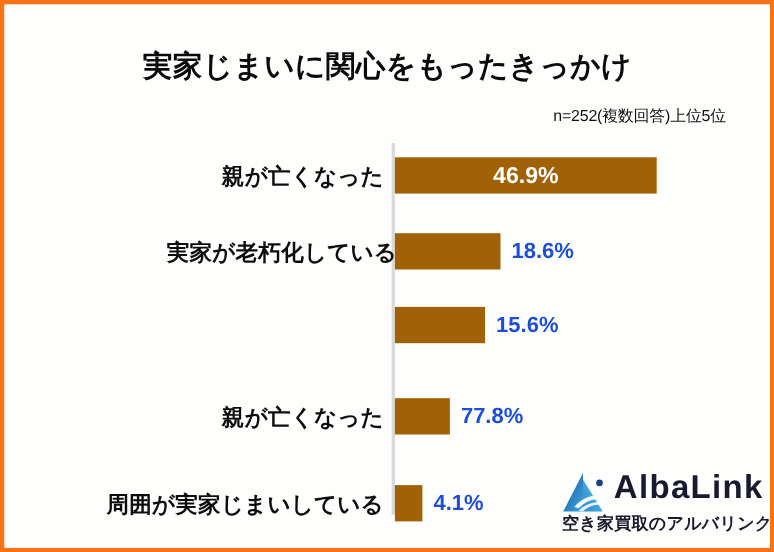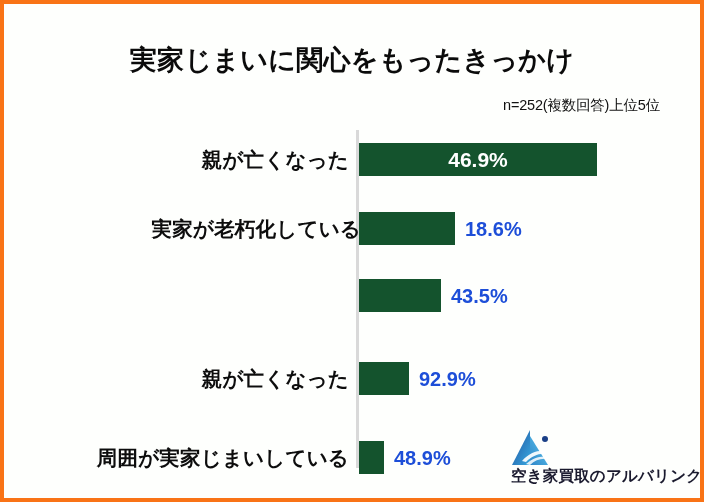--- a/index.html
+++ b/index.html
@@ -79,21 +79,21 @@
     font-weight: bold;
     color: #0d0d0d;
     white-space: nowrap;
     letter-spacing: 0.2px;
   }
   .bar {
     position: absolute;
     left: 355px;
     top: 0;
     height: 33px;
-    background: #14532d;
+    background: #a16207;
   }
   .bar-value-in {
     position: absolute;
     top: 50%;
     transform: translateY(-50%);
     left: 0;
     width: 100%;
     text-align: center;
     font-size: 21px;
     font-weight: bold;
@@ -168,33 +168,33 @@
       </div>
 
       <div class="row" style="top:88px;padding-left:12px;">
         <div class="cat-label">実家が老朽化している</div>
         <div class="bar" style="width:96px;"></div>
         <span class="bar-value-out" style="left:461px;">18.6%</span>
       </div>
 
       <div class="row" style="top:155px;">
         <div class="bar" style="width:82px;"></div>
-        <span class="bar-value-out" style="left:447px;">43.5%</span>
+        <span class="bar-value-out" style="left:447px;">15.6%</span>
       </div>
 
       <div class="row" style="top:238px;">
         <div class="cat-label">親が亡くなった</div>
         <div class="bar" style="width:50px;"></div>
-        <span class="bar-value-out" style="left:415px;">92.9%</span>
+        <span class="bar-value-out" style="left:415px;">77.8%</span>
       </div>
 
       <div class="row" style="top:287px;margin-top:30px;">
         <div class="cat-label">周囲が実家じまいしている</div>
         <div class="bar" style="width:25px;"></div>
-        <span class="bar-value-out" style="left:390px;">48.9%</span>
+        <span class="bar-value-out" style="left:390px;">4.1%</span>
       </div>
 
     </div>
 
     <div class="logo">
       <span class="logo-mark">
         <svg viewBox="0 0 44 40" width="44" height="40" aria-hidden="true">
           <defs>
             <linearGradient id="gmark" x1="0" y1="0" x2="1" y2="1">
               <stop offset="0%" stop-color="#1f4f9c"></stop>
@@ -205,17 +205,18 @@
               <stop offset="100%" stop-color="#5ec8ef"></stop>
             </linearGradient>
           </defs>
           <path d="M20 2 L2 37 L20 37 Z" fill="url(#gmark)"></path>
           <path d="M20 8 L20 37 L38 37 Z" fill="url(#gmark2)"></path>
           <path d="M12 33 C20 24, 28 22, 36 23 L36 26 C29 25, 22 28, 16 34 Z" fill="#ffffff" opacity="0.92"></path>
           <path d="M16 36 C24 29, 31 28, 38 29 L38 31 C31 30, 25 32, 20 37 Z" fill="#ffffff" opacity="0.85"></path>
           <circle cx="35" cy="11" r="3" fill="#1b3f87"></circle>
         </svg>
       </span>
+      <span class="logo-wordmark">AlbaLink</span>
       <span class="logo-tagline">空き家買取のアルバリンク</span>
     </div>
 
   </div>
 </div>
 
 </body></html>

